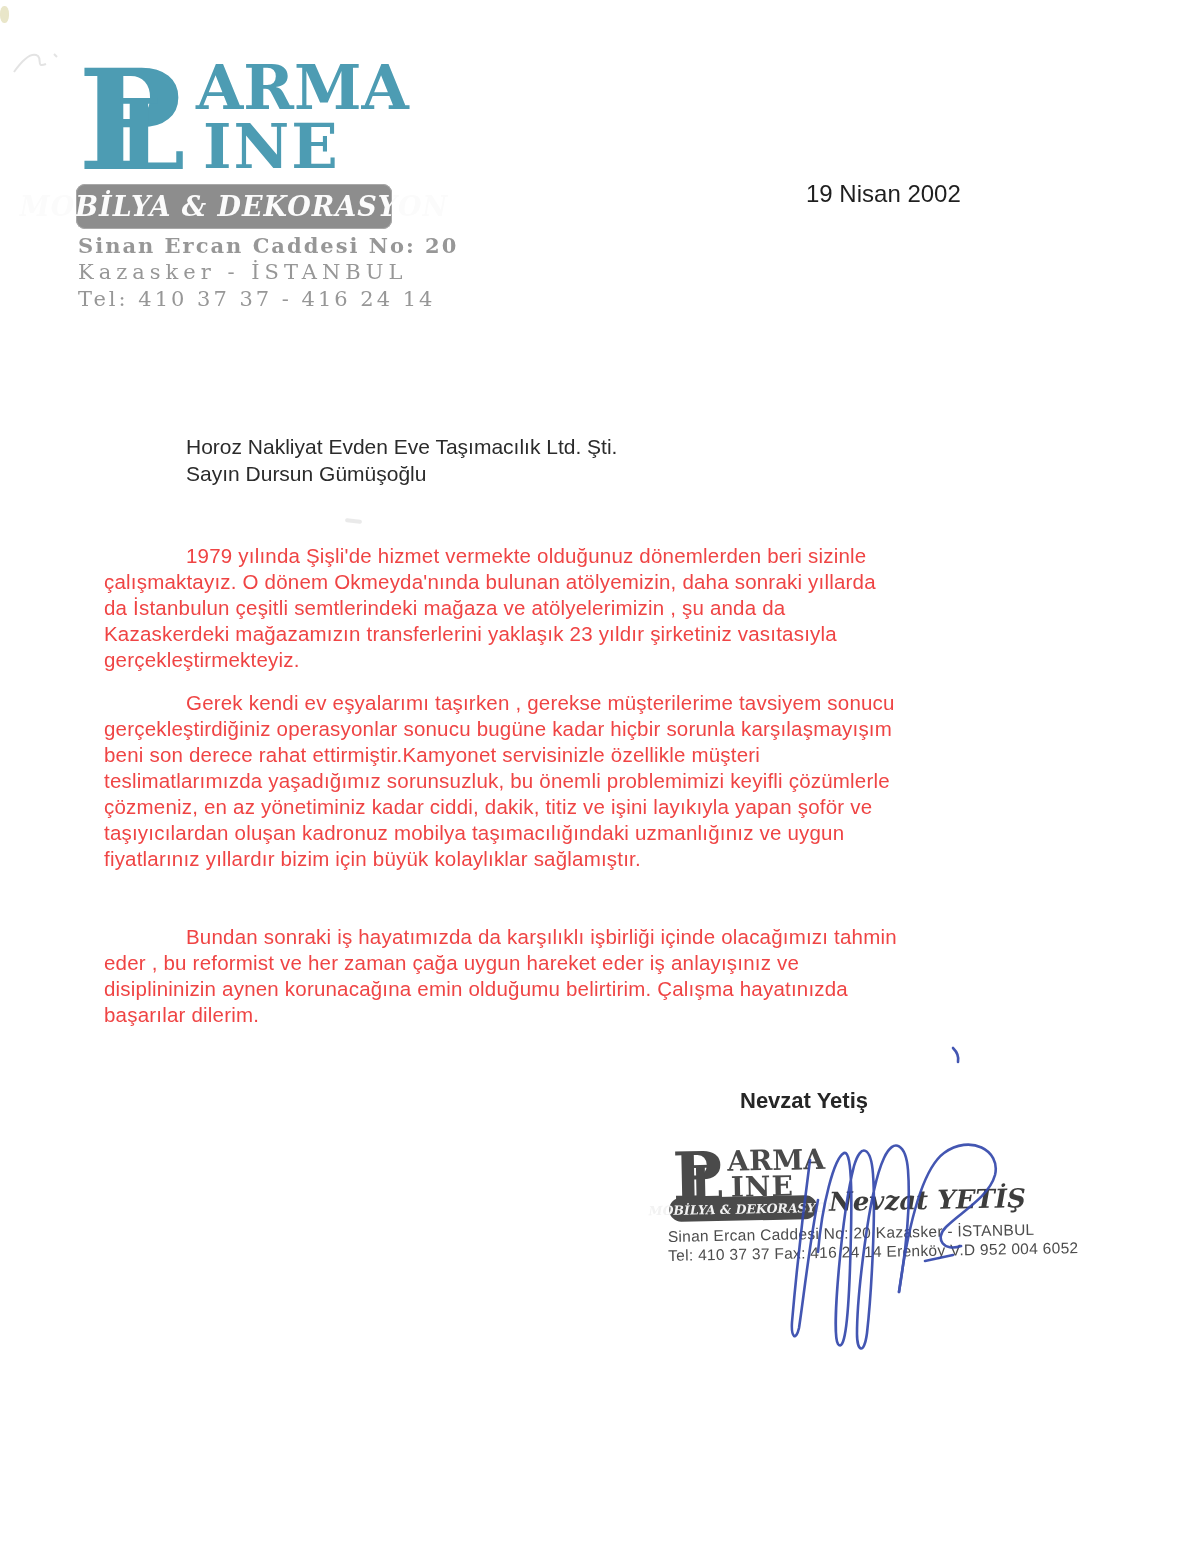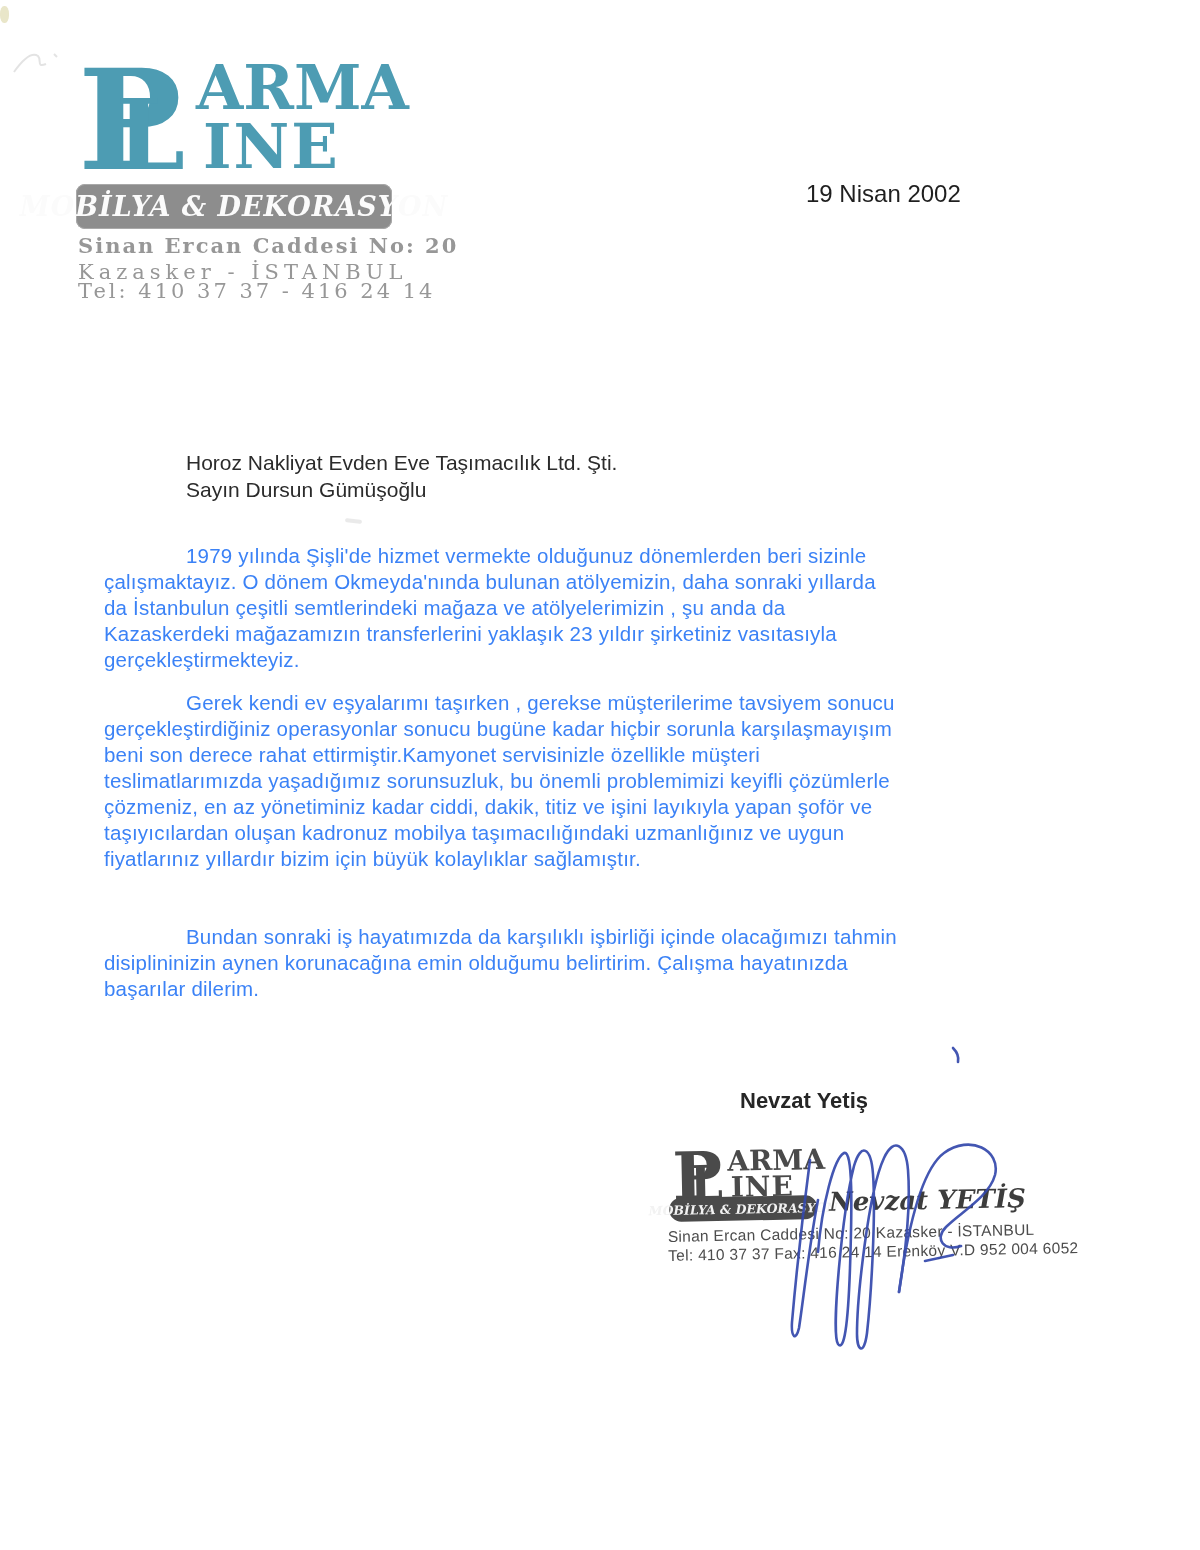--- a/index.html
+++ b/index.html
@@ -30,22 +30,22 @@
   }
   .lh-addr{
     font-family:"DejaVu Serif", serif;
     color:#979797;
     font-size:21px;
     white-space:nowrap;
   }
   
   .date{font-size:24px;color:#1f1f1f;white-space:nowrap;}
   
-  .recip{font-size:21px;color:#2b2b2b;line-height:27px;white-space:nowrap;margin-top:16px;}
-  .para{line-height:26px;font-size:20.5px;letter-spacing:0.2px;color:#3b82f6;}
+  .recip{font-size:21px;color:#2b2b2b;line-height:27px;white-space:nowrap;}
+  .para{line-height:26px;font-size:20.5px;letter-spacing:0.2px;color:#ef4444;}
   .para .bl{white-space:nowrap;}
   .para .indent{padding-left:82px;}
   
   .printed-name{font-size:22px;font-weight:bold;color:#262626;white-space:nowrap;}
   .stamp{transform:rotate(-1.1deg);transform-origin:left top;}
   .stamp-band{
     background:#4a4a4a;border-radius:12px;
     display:flex;align-items:center;justify-content:center;
   }
   .stamp-band span{
@@ -86,21 +86,21 @@
       <text x="125" y="112" font-size="61" letter-spacing="2">INE</text>
     </g>
   </svg>
 
   <div class="abs band" style="left:76px;top:184px;width:316px;height:45px;">
     <span>MOBİLYA &amp; DEKORASYON</span>
   </div>
 
   <div class="abs lh-addr" style="left:78px;top:233px;letter-spacing:2px;font-weight:bold;">Sinan Ercan Caddesi  No: 20</div>
   <div class="abs lh-addr" style="left:78px;top:260px;letter-spacing:5px;">Kazasker - İSTANBUL</div>
-  <div class="abs lh-addr" style="left:78px;top:279px;letter-spacing:3px;">Tel: 410 37 37 - 416 24 14</div>
+  <div class="abs lh-addr" style="left:78px;top:287px;letter-spacing:3px;">Tel: 410 37 37 - 416 24 14</div>
 
   <div class="abs date" style="left:806px;top:136px;margin-top:44px;">19 Nisan 2002</div>
 
   <div class="abs recip" style="left:186px;top:433px;">
     <div>Horoz Nakliyat Evden Eve Taşımacılık Ltd. Şti.</div>
     <div>Sayın Dursun Gümüşoğlu</div>
   </div>
 
   <div class="abs para" style="left:104px;top:543px;">
     <div class="bl indent">1979 yılında Şişli'de hizmet vermekte  olduğunuz  dönemlerden beri  sizinle</div>
@@ -115,20 +115,21 @@
     <div class="bl">gerçekleştirdiğiniz operasyonlar sonucu bugüne kadar hiçbir sorunla karşılaşmayışım</div>
     <div class="bl">beni son derece rahat ettirmiştir.Kamyonet servisinizle  özellikle müşteri</div>
     <div class="bl">teslimatlarımızda yaşadığımız sorunsuzluk, bu önemli problemimizi  keyifli çözümlerle</div>
     <div class="bl">çözmeniz, en az yönetiminiz kadar ciddi,  dakik,  titiz ve işini layıkıyla yapan şoför ve</div>
     <div class="bl">taşıyıcılardan oluşan kadronuz mobilya taşımacılığındaki uzmanlığınız ve uygun</div>
     <div class="bl">fiyatlarınız  yıllardır bizim için büyük kolaylıklar sağlamıştır.</div>
   </div>
 
   <div class="abs para" style="left:104px;top:924px;">
     <div class="bl indent">Bundan sonraki iş hayatımızda da karşılıklı işbirliği içinde olacağımızı tahmin</div>
+    <div class="bl">eder , bu reformist ve her zaman çağa uygun hareket eder iş anlayışınız ve</div>
     <div class="bl">disiplininizin aynen korunacağına emin olduğumu belirtirim. Çalışma  hayatınızda</div>
     <div class="bl">başarılar dilerim.</div>
   </div>
 
   <div class="abs printed-name" style="left:740px;top:1088px;">Nevzat Yetiş</div>
 
   <div class="abs stamp" style="left:664px;top:1144px;width:340px;height:125px;">
     <svg class="abs" style="left:8px;top:2px;" width="180" height="62" viewBox="0 0 180 62">
       <g fill="#4a4a4a" class="logo-serif">
         <text x="0" y="54" font-size="66">P</text>

